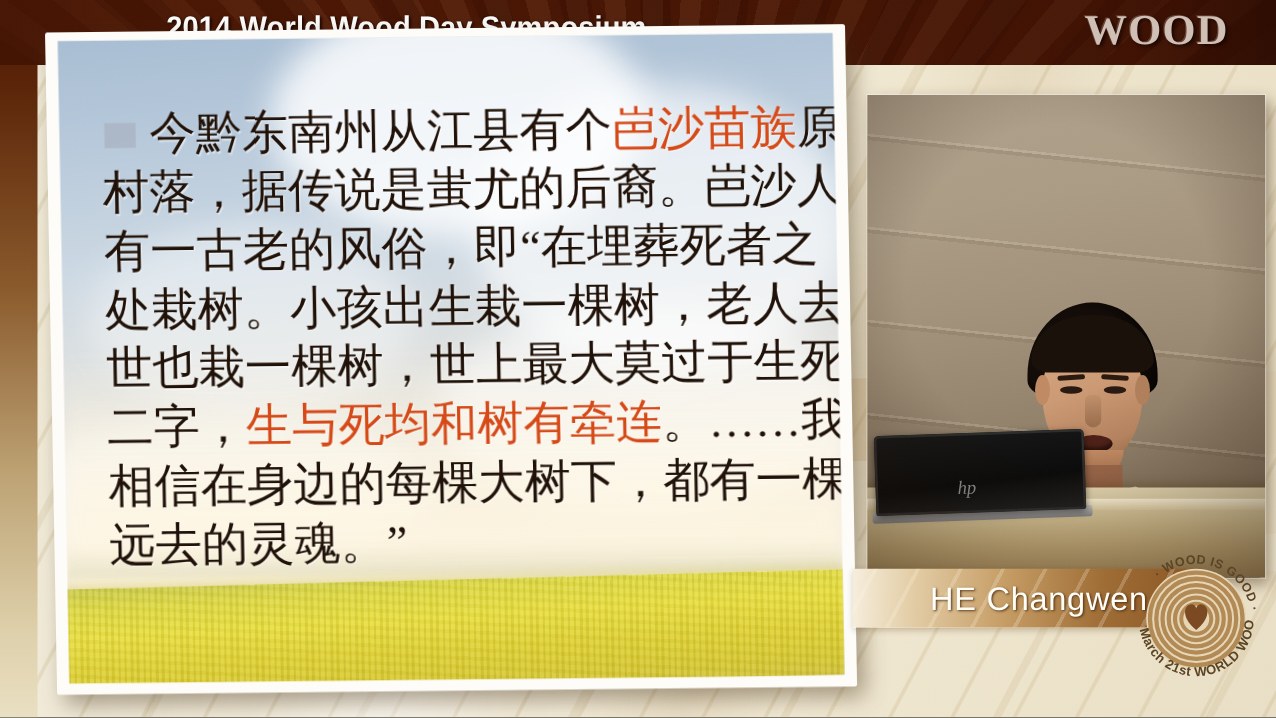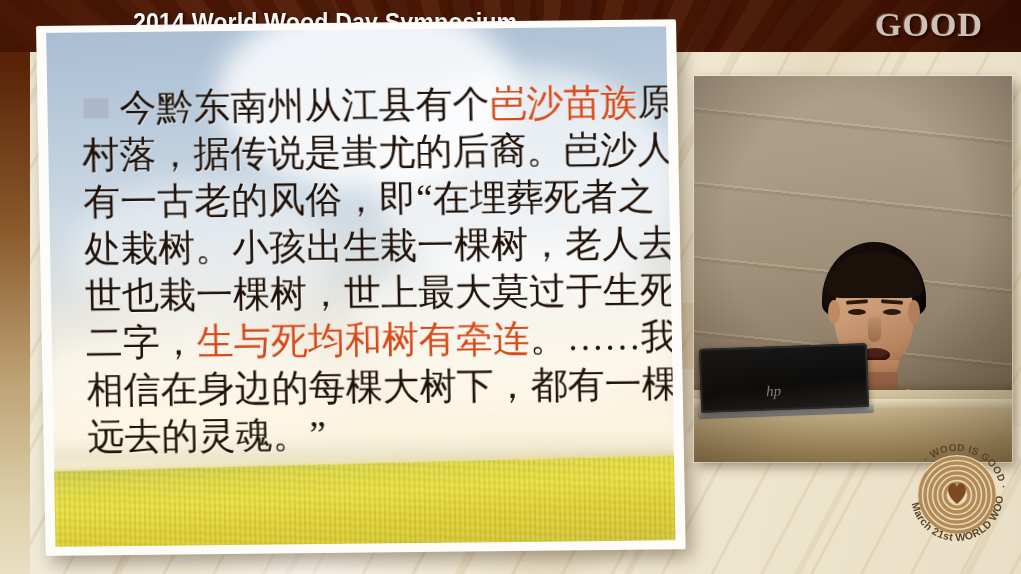--- a/index.html
+++ b/index.html
@@ -351,21 +351,21 @@
   <div class="bg-band1"></div>
   <div class="bg-band2"></div>
   <div class="left-column"></div>
 
   <div class="top-band">
     <div class="rays"></div>
     <div class="rays2"></div>
     <div class="tint"></div>
   </div>
   <div class="header-title">2014 World Wood Day Symposium</div>
-  <div class="iwcs-logo">GOOD</div>
+  <div class="iwcs-logo">WOOD</div>
 
   <div class="slide-wrap">
     <div class="slide-board">
       <div class="slide-inner">
         <div class="cloud c1"></div>
         <div class="cloud c2"></div>
         <div class="cloud c3"></div>
         <div class="cloud c4"></div>
         <div class="cloud c5"></div>
         <div class="haze"></div>
@@ -420,20 +420,23 @@
 
     <div class="podium"></div>
     <div class="podium-edge"></div>
     <div class="laptop-base"></div>
     <div class="laptop"></div>
     <div class="laptop-logo">hp</div>
 
     <div class="vp-vignette"></div>
   </div>
 
+  <div class="name-bar">
+    <div class="name-text">HE Changwen</div>
+  </div>
 
   <div class="wwd-logo">
     <svg viewBox="0 0 118 118" xmlns="http://www.w3.org/2000/svg" aria-hidden="true">
       <defs>
         <path id="arcBottom" d="M 13,59 A 46,46 0 0 0 105,59"></path>
         <path id="arcTop" d="M 15,59 A 44,44 0 0 1 103,59"></path>
       </defs>
       <circle cx="59" cy="59" r="40" fill="#e6d6b6"></circle>
       <circle cx="59" cy="59" r="37" fill="none" stroke="#b28a55" stroke-width="3.4"></circle>
       <circle cx="59" cy="59" r="32" fill="none" stroke="#b28a55" stroke-width="3.4"></circle>

